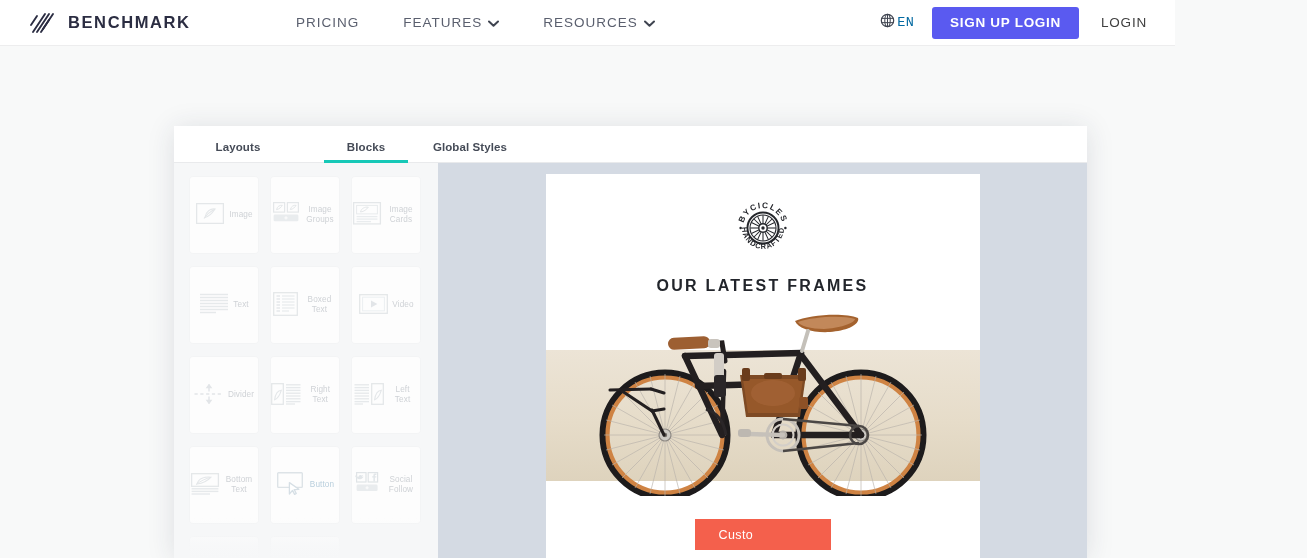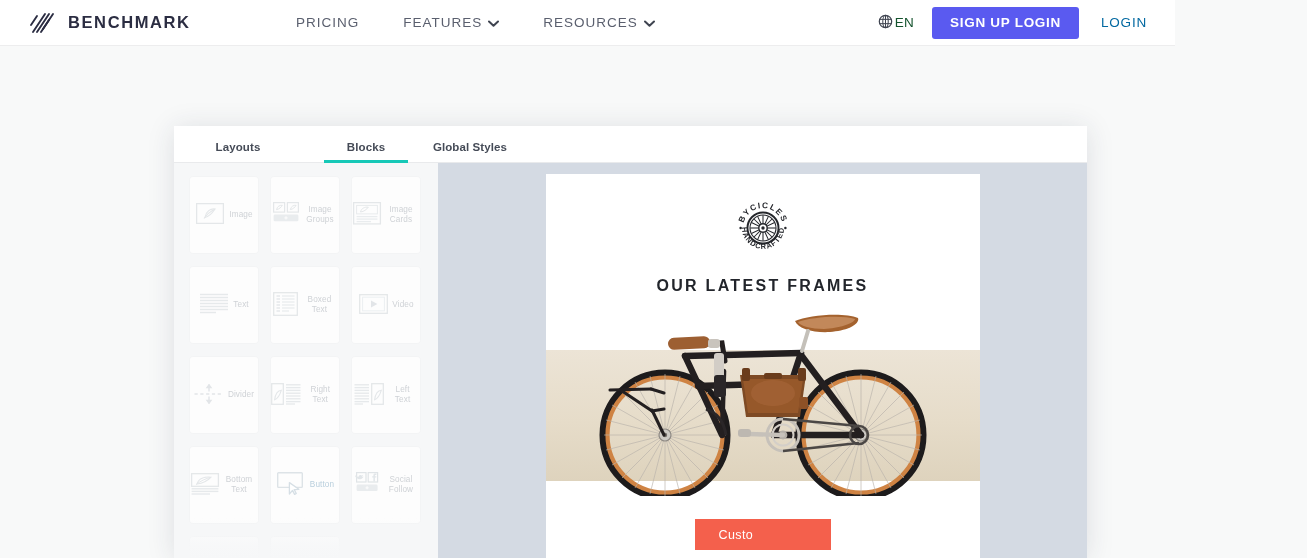--- a/index.html
+++ b/index.html
@@ -30,34 +30,34 @@
   .nav-link{
     font-size:13.5px; color:#5a5f6e; letter-spacing:1.0px;
     padding:6px 14px; cursor:pointer; display:flex; align-items:center;
     white-space:nowrap;
   }
   .nav-caret{ margin-left:6px; display:inline-block; }
   #nav-right{
     margin-left:auto; display:flex; align-items:center; margin-right:28px; gap:0;
   }
   #lang-switch{
-    display:flex; align-items:center; font-size:13.5px; color:#14532d;
-    cursor:pointer; padding:4px 6px; letter-spacing:0.3px;
+    display:flex; align-items:center; font-size:13.5px; color:#0369a1;
+    cursor:pointer; padding:4px 6px; letter-spacing:0.3px;font-family:Liberation Mono, monospace;
   }
   #globe-icon{ margin-right:2px; display:block; }
   #signup-btn{
     background:#5a5af0; color:#fff; border:none;
     font-family:"Liberation Sans", sans-serif;
     font-size:13.5px; font-weight:bold; letter-spacing:0.7px;
     padding:0 18px; height:32px; line-height:32px;
     border-radius:3px; cursor:pointer; margin-left:12px;
     white-space:nowrap;
   }
   #login-link{
-    font-size:13.5px; color:#0369a1; letter-spacing:0.8px;
+    font-size:13.5px; color:#404040; letter-spacing:0.8px;
     margin-left:22px; cursor:pointer; white-space:nowrap;
   }
 
   
   #page-body{
     position:absolute; left:0; top:46px; width:1307px; height:512px;
     background:#f8f9f9;
   }
 
   

